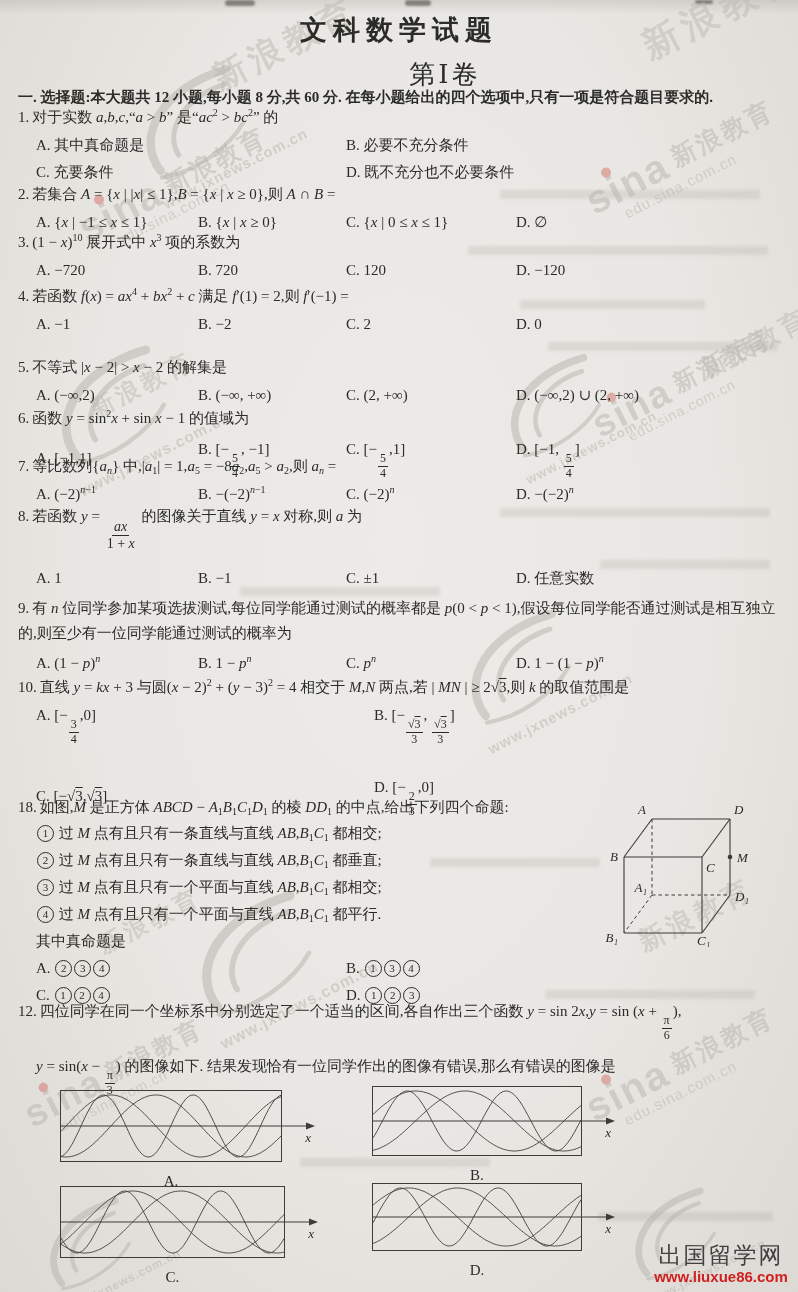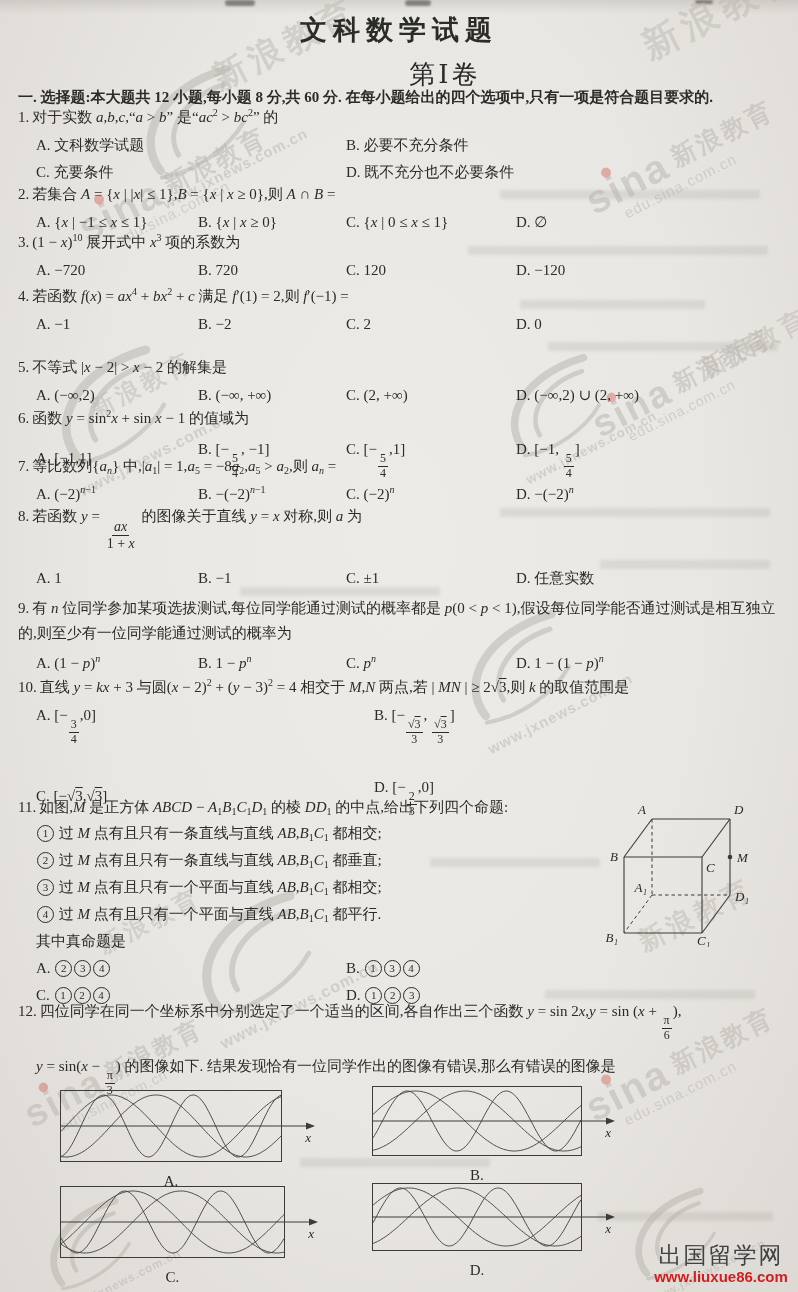--- a/index.html
+++ b/index.html
@@ -182,21 +182,21 @@
     </div>
 
   <div id="content">
     <div class="title">文科数学试题</div>
     <div class="subtitle">第Ⅰ卷</div>
     <div class="instruction">一. 选择题:本大题共 12 小题,每小题 8 分,共 60 分. 在每小题给出的四个选项中,只有一项是符合题目要求的.</div>
 
     <div class="q" style="top:106px">
       <div class="stem"><span class="qno">1.</span><span>对于实数 <i>a</i>,<i>b</i>,<i>c</i>,“<i>a</i> &gt; <i>b</i>” 是“<i>ac</i><sup>2</sup> &gt; <i>bc</i><sup>2</sup>” 的</span></div>
       <div class="opts c2">
-        <span class="opt">A. 文科数学试题</span>
+        <span class="opt">A. 其中真命题是</span>
         <span class="opt">B. 必要不充分条件</span>
         <span class="opt">C. 充要条件</span>
         <span class="opt">D. 既不充分也不必要条件</span>
       </div>
     </div>
 
     <div class="q" style="top:183px">
       <div class="stem"><span class="qno">2.</span><span>若集合 <i>A</i> = {<i>x</i> | |<i>x</i>| ≤ 1},<i>B</i> = {<i>x</i> | <i>x</i> ≥ 0},则 <i>A</i> ∩ <i>B</i> =</span></div>
       <div class="opts c4">
         <span class="opt">A. {<i>x</i> | −1 ≤ <i>x</i> ≤ 1}</span>
@@ -304,21 +304,21 @@
             </span>]</span>
         <span class="opt">C. [−√<span class="ov">3</span>,√<span class="ov">3</span>]</span>
         <span class="opt">D. [−<span class="fr">
               <b>2</b>
               <u>3</u>
             </span>,0]</span>
       </div>
     </div>
 
     <div class="q" style="top:796px">
-      <div class="stem narrow" style="margin-bottom:2px;"><span class="qno">11.</span><span>如图,<i>M</i> 是正方体 <i>ABCD</i> − <i>A</i><sub>1</sub><i>B</i><sub>1</sub><i>C</i><sub>1</sub><i>D</i><sub>1</sub> 的棱 <i>DD</i><sub>1</sub> 的中点,给出下列四个命题:</span></div>
+      <div class="stem narrow" style="margin-bottom:2px;"><span class="qno">18.</span><span>如图,<i>M</i> 是正方体 <i>ABCD</i> − <i>A</i><sub>1</sub><i>B</i><sub>1</sub><i>C</i><sub>1</sub><i>D</i><sub>1</sub> 的棱 <i>DD</i><sub>1</sub> 的中点,给出下列四个命题:</span></div>
       <div class="narrow" style="margin-left:18px;line-height:27px;">
         <div><span class="cnum">1</span> 过 <i>M</i> 点有且只有一条直线与直线 <i>AB</i>,<i>B</i><sub>1</sub><i>C</i><sub>1</sub> 都相交;</div>
         <div><span class="cnum">2</span> 过 <i>M</i> 点有且只有一条直线与直线 <i>AB</i>,<i>B</i><sub>1</sub><i>C</i><sub>1</sub> 都垂直;</div>
         <div><span class="cnum">3</span> 过 <i>M</i> 点有且只有一个平面与直线 <i>AB</i>,<i>B</i><sub>1</sub><i>C</i><sub>1</sub> 都相交;</div>
         <div><span class="cnum">4</span> 过 <i>M</i> 点有且只有一个平面与直线 <i>AB</i>,<i>B</i><sub>1</sub><i>C</i><sub>1</sub> 都平行.</div>
         <div>其中真命题是</div>
       </div>
       <div class="opts c2" style="margin-top:1px;line-height:25px;">
         <span class="opt">A. <span class="cnum">2</span><span class="cnum">3</span><span class="cnum">4</span></span>
         <span class="opt">B. <span class="cnum">1</span><span class="cnum">3</span><span class="cnum">4</span></span>

